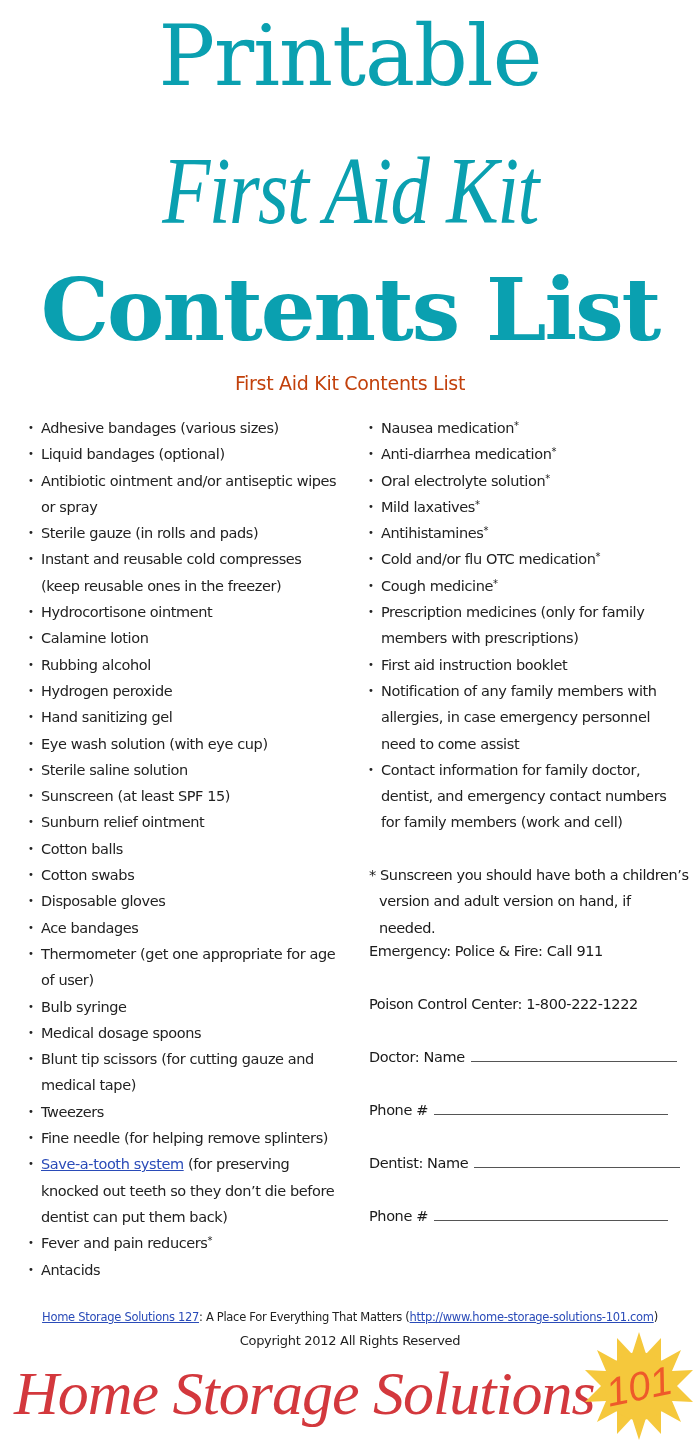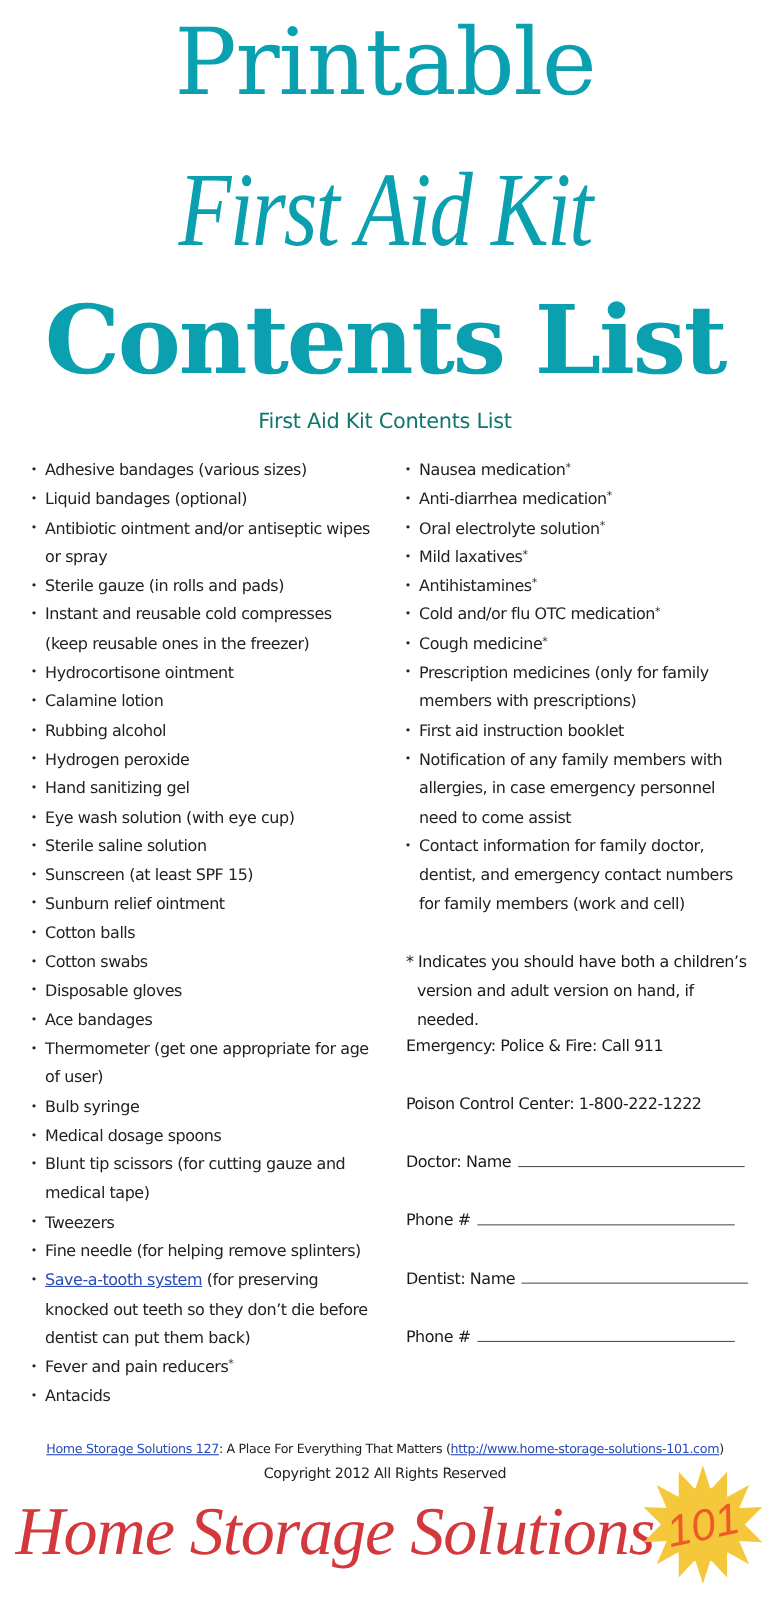--- a/index.html
+++ b/index.html
@@ -1,21 +1,21 @@
 <!DOCTYPE html>
 <html><head>
 <meta charset="utf-8">
 <style>
   html, body { margin: 0; padding: 0; background: #ffffff; }
   body { width: 700px; height: 1452px; position: relative; overflow: hidden; font-family: "DejaVu Sans", sans-serif; color: #1a1a1a; }
   .title { position: absolute; left: 0; width: 700px; text-align: center; color: #0aa0b0; }
   .t1 { top: 6px; font-family: "DejaVu Serif", serif; font-weight: normal; font-size: 84px; line-height: 100px; letter-spacing: -1px; }
   .t2 { top: 136px; font-family: "Liberation Serif", serif; font-style: italic; font-size: 96px; line-height: 110px; letter-spacing: -2px; transform: scaleX(0.82); }
   .t3 { top: 258px; font-family: "DejaVu Serif", serif; font-weight: bold; font-size: 86px; line-height: 104px; letter-spacing: -2px; }
-  .subtitle { position: absolute; top: 372px; left: 0; width: 700px; text-align: center; font-size: 19px; color: #0f766e; letter-spacing: -0.3px; }
+  .subtitle { position: absolute; top: 372px; left: 0; width: 700px; text-align: center; font-size: 19px; color: #c2410c; letter-spacing: -0.3px; }
   ul.items { position: absolute; margin: 0; padding: 0; list-style: none; font-size: 14.5px; line-height: 26.3px; color: #222; letter-spacing: -0.4px; }
   ul.left { top: 415px; left: 28px; width: 315px; }
   ul.right { top: 415px; left: 368px; width: 320px; }
   ul.items li { position: relative; padding-left: 13px; }
   ul.items li::before { content: "•"; position: absolute; left: 0; top: 0; font-size: 10px; }
   .star { font-size: 10px; vertical-align: top; position: relative; top: -2px; }
   a.lnk { color: #2a4bb8; text-decoration: underline; margin-top: 24px; }
   .note { position: absolute; top: 862px; left: 369px; width: 320px; font-size: 14.5px; line-height: 26.3px; letter-spacing: -0.4px; }
   .note .ind { padding-left: 10px; display:block; }
   .info { position: absolute; left: 369px; font-size: 14.5px; letter-spacing: -0.4px; white-space: nowrap; }
@@ -71,21 +71,21 @@
     <li><span>Antihistamines</span><span class="star">*</span></li>
     <li><span>Cold and/or flu OTC medication</span><span class="star">*</span></li>
     <li><span>Cough medicine</span><span class="star">*</span></li>
     <li><span>Prescription medicines (only for family members with prescriptions)</span></li>
     <li><span>First aid instruction booklet</span></li>
     <li><span>Notification of any family members with allergies, in case emergency personnel need to come assist</span></li>
     <li><span>Contact information for family doctor, dentist, and emergency contact numbers for family members (work and cell)</span></li>
   </ul>
 
 <div class="note">
-  <span>* Indicates you should have both a children’s</span>
+  <span>* Sunscreen you should have both a children’s</span>
   <span class="ind">version and adult version on hand, if needed.</span>
 </div>
 
 <div class="info" style="top:943px">Emergency: Police &amp; Fire: Call 911</div>
 <div class="info" style="top:996px">Poison Control Center: 1-800-222-1222</div>
 
 <div class="info" style="top:1049px">
   <span>Doctor: Name</span><span class="blank" style="width:206px"></span>
 </div>
 <div class="info" style="top:1102px">

